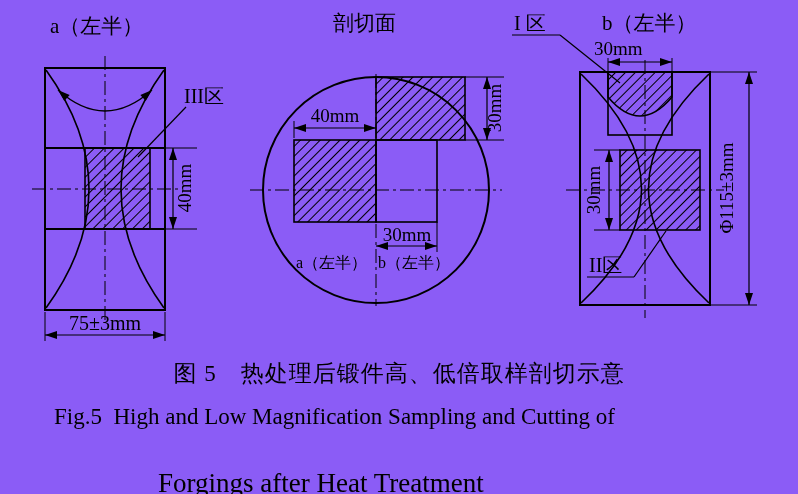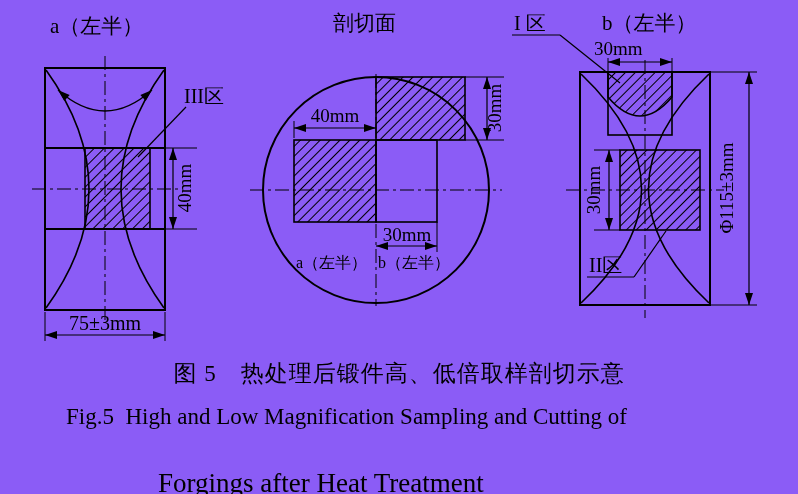--- a/index.html
+++ b/index.html
@@ -11,21 +11,21 @@
   .med{fill:none;stroke:#000;stroke-width:1.6;}
   .thin{fill:none;stroke:#000;stroke-width:1;}
   .dim{fill:none;stroke:#000;stroke-width:1.2;}
   .cl{fill:none;stroke:#000;stroke-width:1;stroke-dasharray:14 4 3 4;}
   .hatched{fill:url(#hatch);stroke:#000;stroke-width:1.6;}
   .lbl{font-size:20px;}
   .ttl{font-size:21px;}
   .dimtxt{font-size:19px;}
   .caption{position:absolute;white-space:pre;color:#000;}
   .caption-zh{top:358px;left:0;width:798px;text-align:center;font-size:23px;letter-spacing:1px;}
-  .caption-en1{top:404px;left:66px;font-size:23px;}
+  .caption-en1{top:404px;left:54px;font-size:23px;}
   .caption-en2{top:468px;left:127px;font-size:27px;margin-left:31px;}
 </style>
 </head>
 <body>
 
 <div id="page">
 
   <svg width="798" height="350" viewBox="0 0 798 350">
     <defs>
       <pattern id="hatch" patternUnits="userSpaceOnUse" width="7" height="7" patternTransform="rotate(45)">

